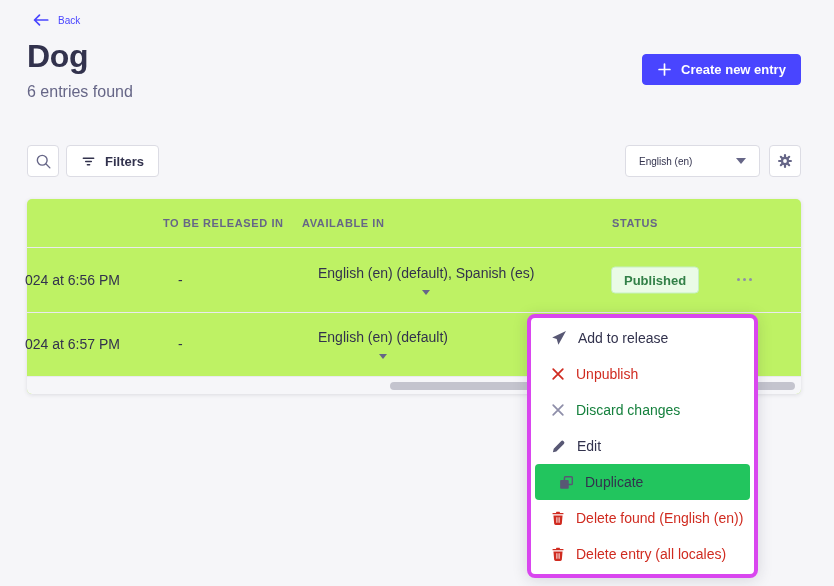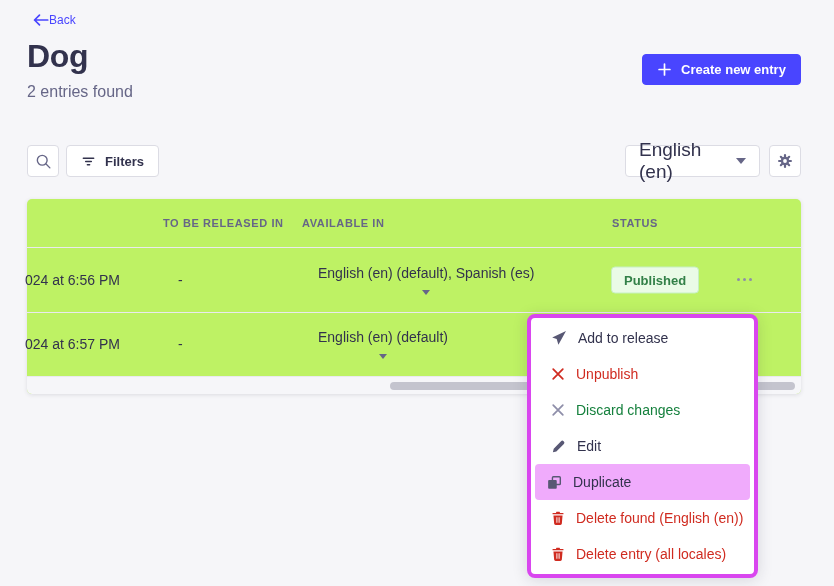--- a/index.html
+++ b/index.html
@@ -2,30 +2,30 @@
 <html><head>
 <meta charset="utf-8">
 <style>
   * { margin:0; padding:0; box-sizing:border-box; }
   html,body { width:834px; height:586px; }
   body { font-family:"Liberation Sans", sans-serif; background:#f6f6f9; position:relative; overflow:hidden; }
 
   .abs { position:absolute; }
 
   
-  .back-link { left:32px; top:13px; display:flex; align-items:center; color:#4945ff; font-size:12px; font-weight:500; cursor:pointer; text-decoration:none; }
+  .back-link { left:32px; top:13px; display:flex; align-items:center; gap:9px; color:#4945ff; font-size:10px; font-weight:500; cursor:pointer; text-decoration:none; }
   .page-title { left:27px; top:38px; font-size:32px; font-weight:700; color:#32324d; letter-spacing:-0.3px; }
   .page-subtitle { left:27px; top:83px; font-size:16px; color:#666687; }
   .create-btn { left:642px; top:54px; width:159px; height:31px; background:#4945ff; border:1px solid #4945ff; border-radius:4px; display:flex; align-items:center; justify-content:center; gap:9px; color:#fff; font-size:13px; font-weight:600; cursor:pointer; }
 
   
   .icon-btn { width:32px; height:32px; background:#fff; border:1px solid #dcdce4; border-radius:4px; display:flex; align-items:center; justify-content:center; cursor:pointer; }
   .search-btn { left:27px; top:145px; }
   .filters-btn { left:66px; top:145px; height:32px; padding:0 14px; background:#fff; border:1px solid #dcdce4; border-radius:4px; display:flex; align-items:center; gap:9px; font-size:13px; font-weight:600; color:#32324d; cursor:pointer; }
-  .locale-select { left:625px; top:145px; width:135px; height:32px; background:#fff; border:1px solid #dcdce4; border-radius:4px; display:flex; align-items:center; justify-content:space-between; padding:0 13px; font-size:19px; color:#32324d; cursor:pointer; }
+  .locale-select { left:625px; top:145px; width:135px; height:32px; background:#fff; border:1px solid #dcdce4; border-radius:4px; display:flex; align-items:center; justify-content:space-between; padding:0 13px; font-size:10px; color:#32324d; cursor:pointer; }
   .settings-btn { left:769px; top:145px; }
 
   .caret { width:0; height:0; border-left:5px solid transparent; border-right:5px solid transparent; border-top:6px solid #666687; }
   .caret.sm { border-left-width:4px; border-right-width:4px; border-top-width:5px; }
 
   
   .table-card { left:27px; top:199px; width:774px; height:195px; background:#bef264; border-radius:5px; box-shadow:0 1px 4px rgba(33,33,52,0.12); }
   .th { position:absolute; top:0; height:48px; line-height:48px; font-size:11px; font-weight:700; letter-spacing:0.6px; color:#666687; }
   .divider { position:absolute; left:0; right:0; height:1px; background:#eaeaef; }
   .row { position:absolute; left:0; right:0; }
@@ -35,37 +35,37 @@
   .dots-btn { position:absolute; top:50%; transform:translateY(-50%); left:702px; width:30px; height:24px; display:flex; align-items:center; justify-content:center; gap:3px; background:none; border:none; cursor:pointer; }
   .dots-btn i { width:3px; height:3px; border-radius:50%; background:#8e8ea9; }
   .table-footer { position:absolute; left:0; right:0; bottom:0; top:177px; background:#f6f6f9; border-top:1px solid #eaeaef; border-radius:0 0 5px 5px; }
   .scroll-thumb { position:absolute; left:363px; top:5px; width:405px; height:8px; background:#c4c4ce; border-radius:4px; cursor:grab; }
 
   
   .context-menu { left:527px; top:314px; width:231px; background:#fff; border:4px solid #d946ef; border-radius:8px; box-shadow:0 2px 15px rgba(33,33,52,0.15); padding:2px 0; z-index:10; }
   .menu-item { height:36px; display:flex; align-items:center; gap:11px; padding-left:20px; font-size:14px; color:#32324d; cursor:pointer; }
   .menu-item.danger { color:#d02b20; }
   .menu-item.disabled { color:#15803d; cursor:default; }
-  .menu-item.highlighted { background:#f0abfc; border-radius:4px; margin:0 4px; padding-left:12px; }
+  .menu-item.highlighted { background:#22c55e; border-radius:4px; margin:0 4px; padding-left:24px; }
   .menu-item svg { flex:0 0 auto; }
 </style>
 </head>
 <body>
 
 <a class="abs back-link">
   <span style="display:flex;">
     <svg width="17" height="14" viewBox="0 0 20 16" fill="none">
         <path d="M18.5 8H3M8.8 2.3 3 8l5.8 5.7" stroke="#4945ff" stroke-width="2" stroke-linecap="round" stroke-linejoin="round"></path>
       </svg>
   </span>
   <span>Back</span>
 </a>
 
 <h1 class="abs page-title">Dog</h1>
-<div class="abs page-subtitle">2 entries found</div>
+<div class="abs page-subtitle">6 entries found</div>
 
 <button class="abs create-btn">
   <span style="display:flex;">
     <svg width="15" height="15" viewBox="0 0 16 16">
         <path d="M8 2.2v11.6M2.2 8h11.6" stroke="#fff" stroke-width="1.8" stroke-linecap="round"></path>
       </svg>
   </span>
   <span>Create new entry</span>
 </button>
 

